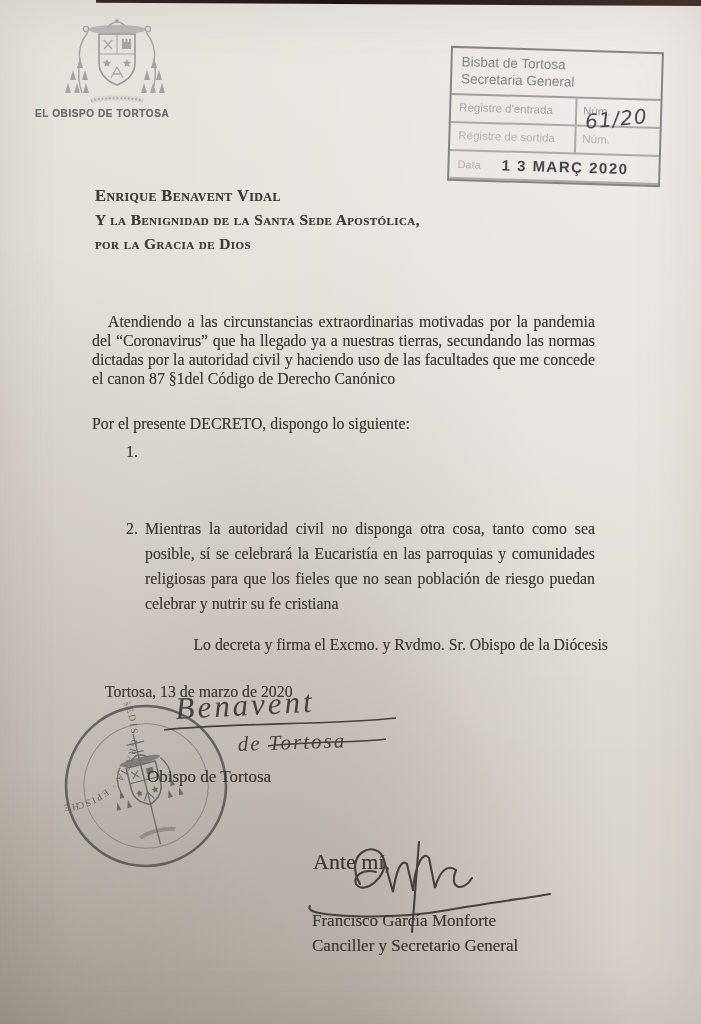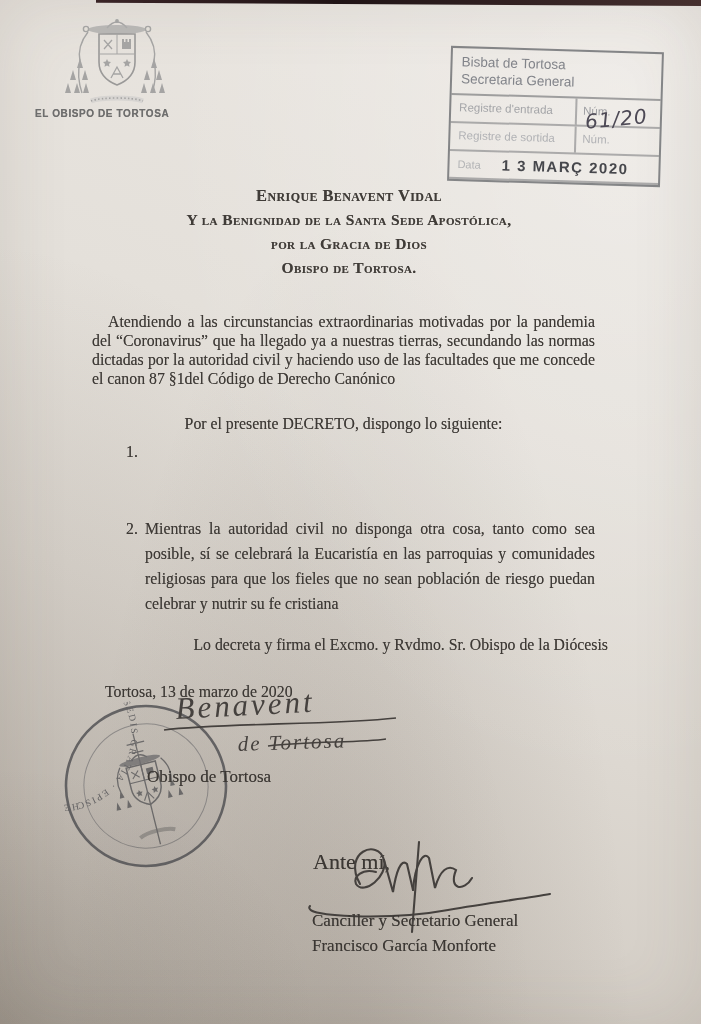--- a/index.html
+++ b/index.html
@@ -34,30 +34,30 @@
   .stamp-lbl{flex:0 0 116px;padding:6px 0 0 8px;color:#a4a5a8;}
   .stamp-val{flex:1;border-left:2px solid rgba(92,94,98,.45);padding:6px 0 0 6px;color:#9d9ea2;}
   .stamp-row.faint .stamp-lbl,.stamp-row.faint .stamp-val{color:#b1b2b5;}
   .hand-num{position:absolute;left:134px;top:54px;font-family:"DejaVu Sans",sans-serif;
     font-style:italic;font-size:20px;color:#4d4955;transform:rotate(-7deg);letter-spacing:1px;}
   .date-row{position:relative;}
   .date-lbl{flex:0 0 46px;padding:7px 0 0 8px;color:#b3b4b6;font-size:11px;}
   .date-val{position:absolute;left:52px;top:4px;font-weight:bold;font-size:15px;
     letter-spacing:1.5px;color:#46474c;font-family:"Liberation Sans",sans-serif;}
   
-  .title-block{position:absolute;left:95px;top:184px;width:508px;text-align:center;
+  .title-block{position:absolute;left:95px;top:184px;width:508px;
     font-weight:bold;font-variant:small-caps;color:#403c38;}
   .title-block div{line-height:24px;letter-spacing:.4px;font-size:15.5px;}
   .title-block .t1{font-size:16.5px;}
   
   .par{position:absolute;left:92px;width:503px;font-size:15.8px;line-height:19px;
     text-align:justify;color:#3d3935;}
   .indent{text-indent:16px;}
   #p1{top:296px;}
-  #decree{top:398px;text-align:center;}
+  #decree{top:398px;text-align:left;}
   .doc-item{position:absolute;left:92px;width:503px;display:flex;font-size:15.8px;line-height:25px;}
   .doc-item .num{flex:0 0 19px;margin-left:34px;}
   .doc-item .txt{flex:1;text-align:justify;}
   #item1{top:439px;}
   #item2{top:516px;}
   #closing{top:619px;padding-left:13px;text-align:right;}
   #dateline{top:651px;padding-left:13px;text-align:left;margin-top:31px;}
   
   .seal{position:absolute;left:60px;top:700px;opacity:.82;transform:rotate(-14deg);}
   .bishop-sig{position:absolute;left:150px;top:684px;}
@@ -134,21 +134,20 @@
       <span class="date-lbl">Data</span>
       <span class="date-val">1 3 MARÇ 2020</span>
     </div>
     <div class="hand-num">61/20</div>
   </div>
 
   <div class="title-block scan">
     <div class="t1">Enrique Benavent Vidal</div>
     <div>Y la Benignidad de la Santa Sede Apostólica,</div>
     <div>por la Gracia de Dios</div>
-    <div>Obispo de Tortosa.</div>
   </div>
 
   <p class="par indent scan" id="p1">Atendiendo a las circunstancias extraordinarias motivadas por la pandemia del “Coronavirus” que ha llegado ya a nuestras tierras, secundando las normas dictadas por la autoridad civil y haciendo uso de las facultades que me concede el canon 87 §1del Código de Derecho Canónico</p>
   <p class="par scan" id="decree">Por el presente DECRETO, dispongo lo siguiente:</p>
 
   <div class="doc-item scan" id="item1">
     <span class="num">1.</span>
   </div>
   <div class="doc-item scan" id="item2">
     <span class="num">2.</span>
@@ -209,17 +208,17 @@
     <g stroke="#45413e" stroke-width="2.1" fill="none" stroke-linecap="round">
       <path d="M62,50 C44,18 80,4 86,26 C90,42 66,62 58,50 C55,43 64,34 78,38"></path>
       <path d="M86,26 L95,58 C98,38 103,24 109,30 L115,56"></path>
       <path d="M115,56 C117,30 126,16 131,24 L137,54 C142,36 150,30 158,36 C150,56 166,58 174,44"></path>
       <path d="M121,8 L114,98"></path>
       <path d="M12,72 C2,84 96,86 150,76 C190,69 230,64 252,60"></path>
     </g>
   </svg>
 
   <div class="sec-names scan">
+    <div>Francisco García Monforte</div>
     <div>Canciller y Secretario General</div>
-    <div>Francisco García Monforte</div>
   </div>
 
 </div>
 
 </body></html>

